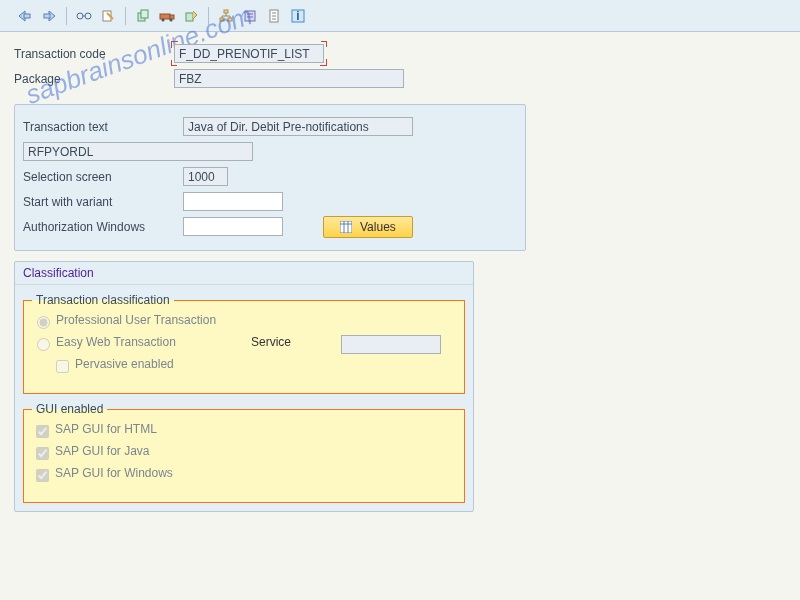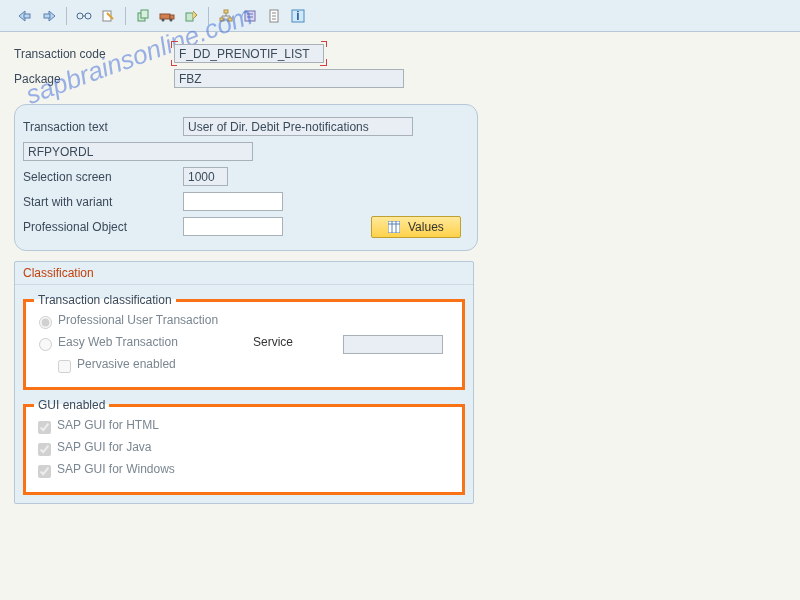--- a/index.html
+++ b/index.html
@@ -17,31 +17,31 @@
   .inp { height: 19px; border: 1px solid #a8b0b8; background: #fff; padding: 0 4px; color: #333; display: inline-flex; align-items: center; }
   .inp-ro { background: #e8eef3; color: #3a4a5a; }
   
   .tcode-wrap { position: relative; display: inline-block; }
   .tcode-wrap::before, .tcode-wrap::after { content:""; position:absolute; width:6px; height:6px; border:1px solid #d04040; }
   .tcode-wrap::before { top:-3px; left:-3px; border-right:none; border-bottom:none; }
   .tcode-wrap::after { bottom:-3px; right:-3px; border-left:none; border-top:none; }
   .tcode-wrap .c2 { position:absolute; width:6px; height:6px; border:1px solid #d04040; top:-3px; right:-3px; border-left:none; border-bottom:none; }
   .tcode-wrap .c3 { position:absolute; width:6px; height:6px; border:1px solid #d04040; bottom:-3px; left:-3px; border-right:none; border-top:none; }
   
-  .grpbox { border: 1px solid #b8c8d8; background: #e4eef5; border-radius: 12px; padding: 10px 8px; margin-top: 14px; width: 464px; }
+  .grpbox { border: 1px solid #b8c8d8; background: #e4eef5; border-radius: 2px; padding: 10px 8px; margin-top: 14px; width: 512px; }
   .grpbox2 { border: 1px solid #b8c8d8; background: #e4eef5; border-radius: 2px; margin-top: 10px; width: 460px; }
-  .grp-title { padding: 4px 8px; color: #c2410c; border-bottom: 1px solid #cdd8e3; }
-  
-  fieldset.inner { border: 3px solid #f97316; margin: 8px; padding: 6px 8px 8px 8px; background: #ffffff; }
+  .grp-title { padding: 4px 8px; color: #4c1d95; border-bottom: 1px solid #cdd8e3; }
+  
+  fieldset.inner { border: 1px solid #f97316; margin: 8px; padding: 6px 8px 14px 8px; background: #fef9c3; }
   fieldset.inner legend { color: #3a4a5a; padding: 0 4px; }
   .radio-row, .chk-row { display:flex; align-items:flex-start; height: 22px; color:#7a8690; }
   .radio-row input, .chk-row input { margin-right: 6px; }
   .chk-row input { accent-color: #2a6; }
   
-  .btn { display:inline-flex; align-items:center; gap:8px; height:22px; padding:0 16px; background: linear-gradient(#ffe89a,#ffd24a); border:1px solid #c0a030; border-radius:2px; color:#333; cursor:pointer;margin-left:48px; }
+  .btn { display:inline-flex; align-items:center; gap:8px; height:22px; padding:0 16px; background: linear-gradient(#ffe89a,#ffd24a); border:1px solid #c0a030; border-radius:2px; color:#333; cursor:pointer; }
   
   .watermark { position:absolute; top:40px; left:20px; font-size:26px; color:#3b6bd6; opacity:0.5; transform:rotate(-20deg); pointer-events:none; font-style:italic; }
   
   svg { display:block; }
 </style>
 </head>
 <body>
 
 <div class="app">
   <div class="watermark">sapbrainsonline.com</div>
@@ -139,35 +139,35 @@
       </span>
     </div>
     <div class="row">
       <div class="lbl">Package</div>
       <div class="inp inp-ro" style="width:230px">FBZ</div>
     </div>
 
     <div class="grpbox">
       <div class="row">
         <div class="lbl">Transaction text</div>
-        <div class="inp inp-ro" style="width:230px">User of Dir. Debit Pre-notifications</div>
+        <div class="inp inp-ro" style="width:230px">Java of Dir. Debit Pre-notifications</div>
       </div>
       <div class="row">
         <div class="inp inp-ro" style="width:230px">RFPYORDL</div>
       </div>
       <div class="row">
         <div class="lbl">Selection screen</div>
         <div class="inp inp-ro" style="width:45px">1000</div>
       </div>
       <div class="row">
         <div class="lbl">Start with variant</div>
         <div class="inp" style="width:100px"></div>
       </div>
       <div class="row">
-        <div class="lbl">Professional Object</div>
+        <div class="lbl">Authorization Windows</div>
         <div class="inp" style="width:100px"></div>
         <div style="width:40px"></div>
         <div class="btn">
           <span>
               <svg width="12" height="12">
                 <rect x="0" y="0" width="12" height="12" fill="#fff" stroke="#5a80b0"></rect>
                 <line x1="0" y1="3" x2="12" y2="3" stroke="#5a80b0"></line>
                 <line x1="4" y1="0" x2="4" y2="12" stroke="#5a80b0"></line>
                 <line x1="8" y1="0" x2="8" y2="12" stroke="#5a80b0"></line>
               </svg>

